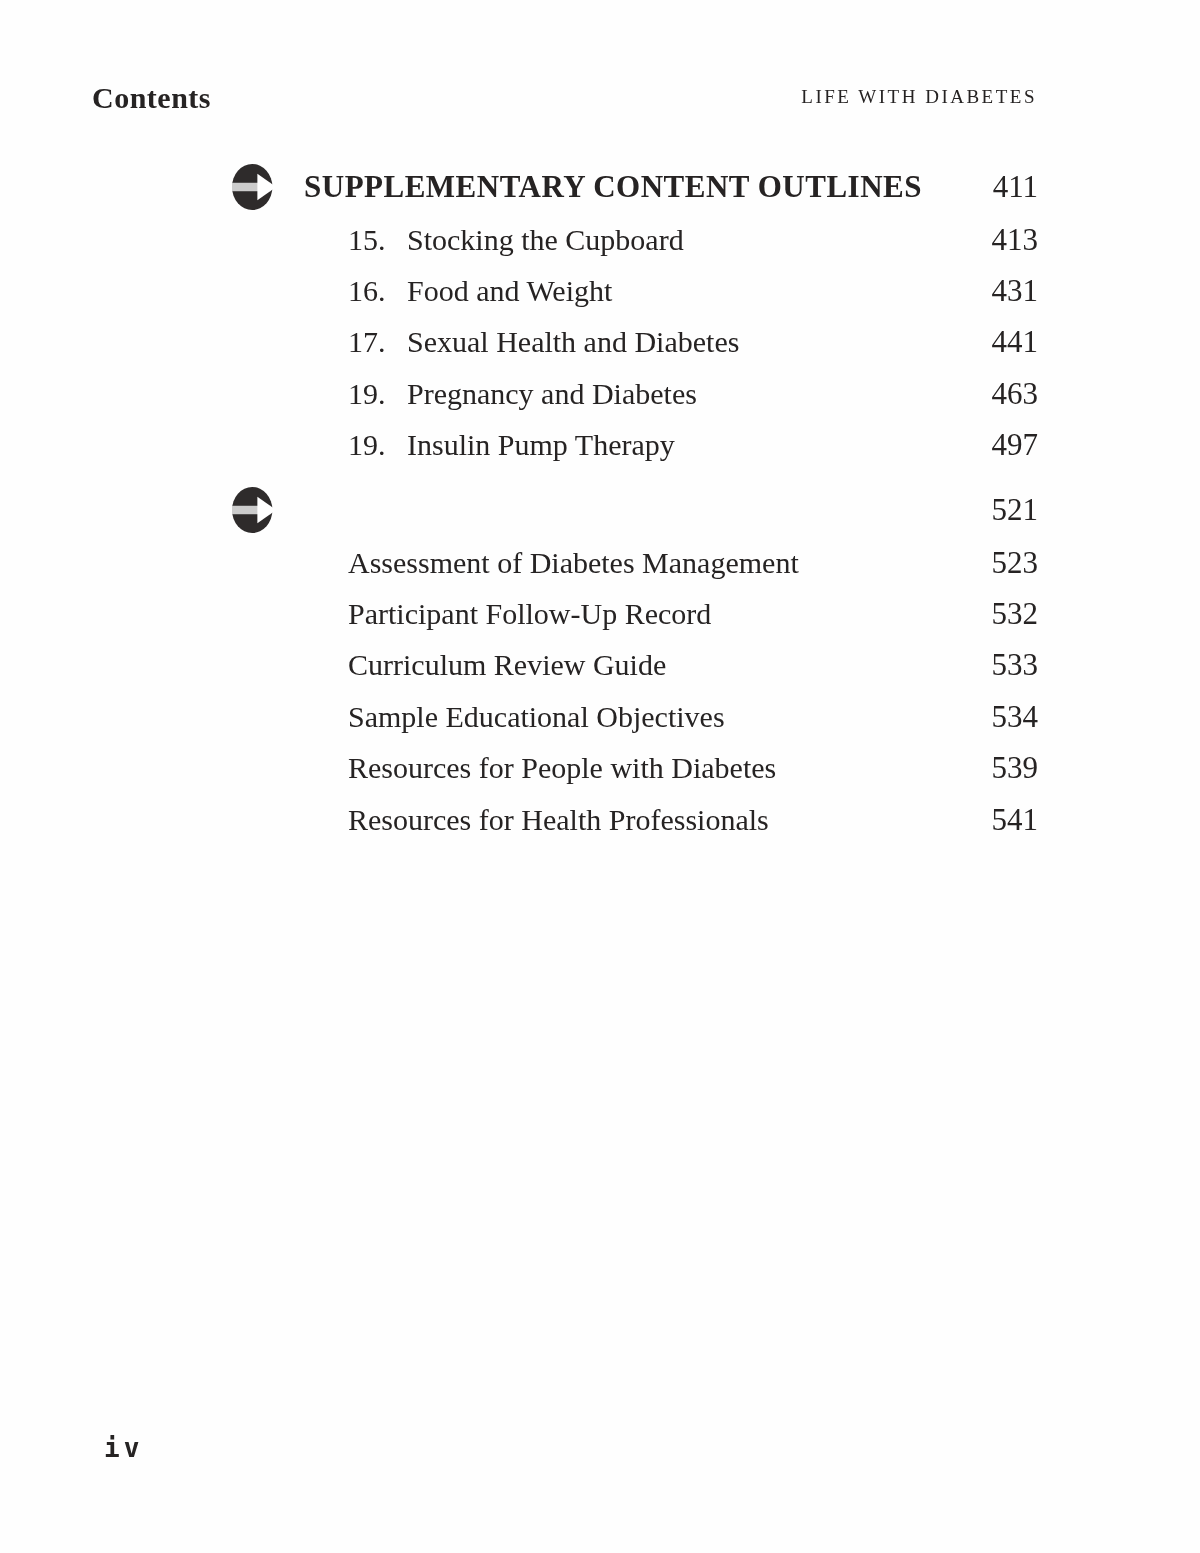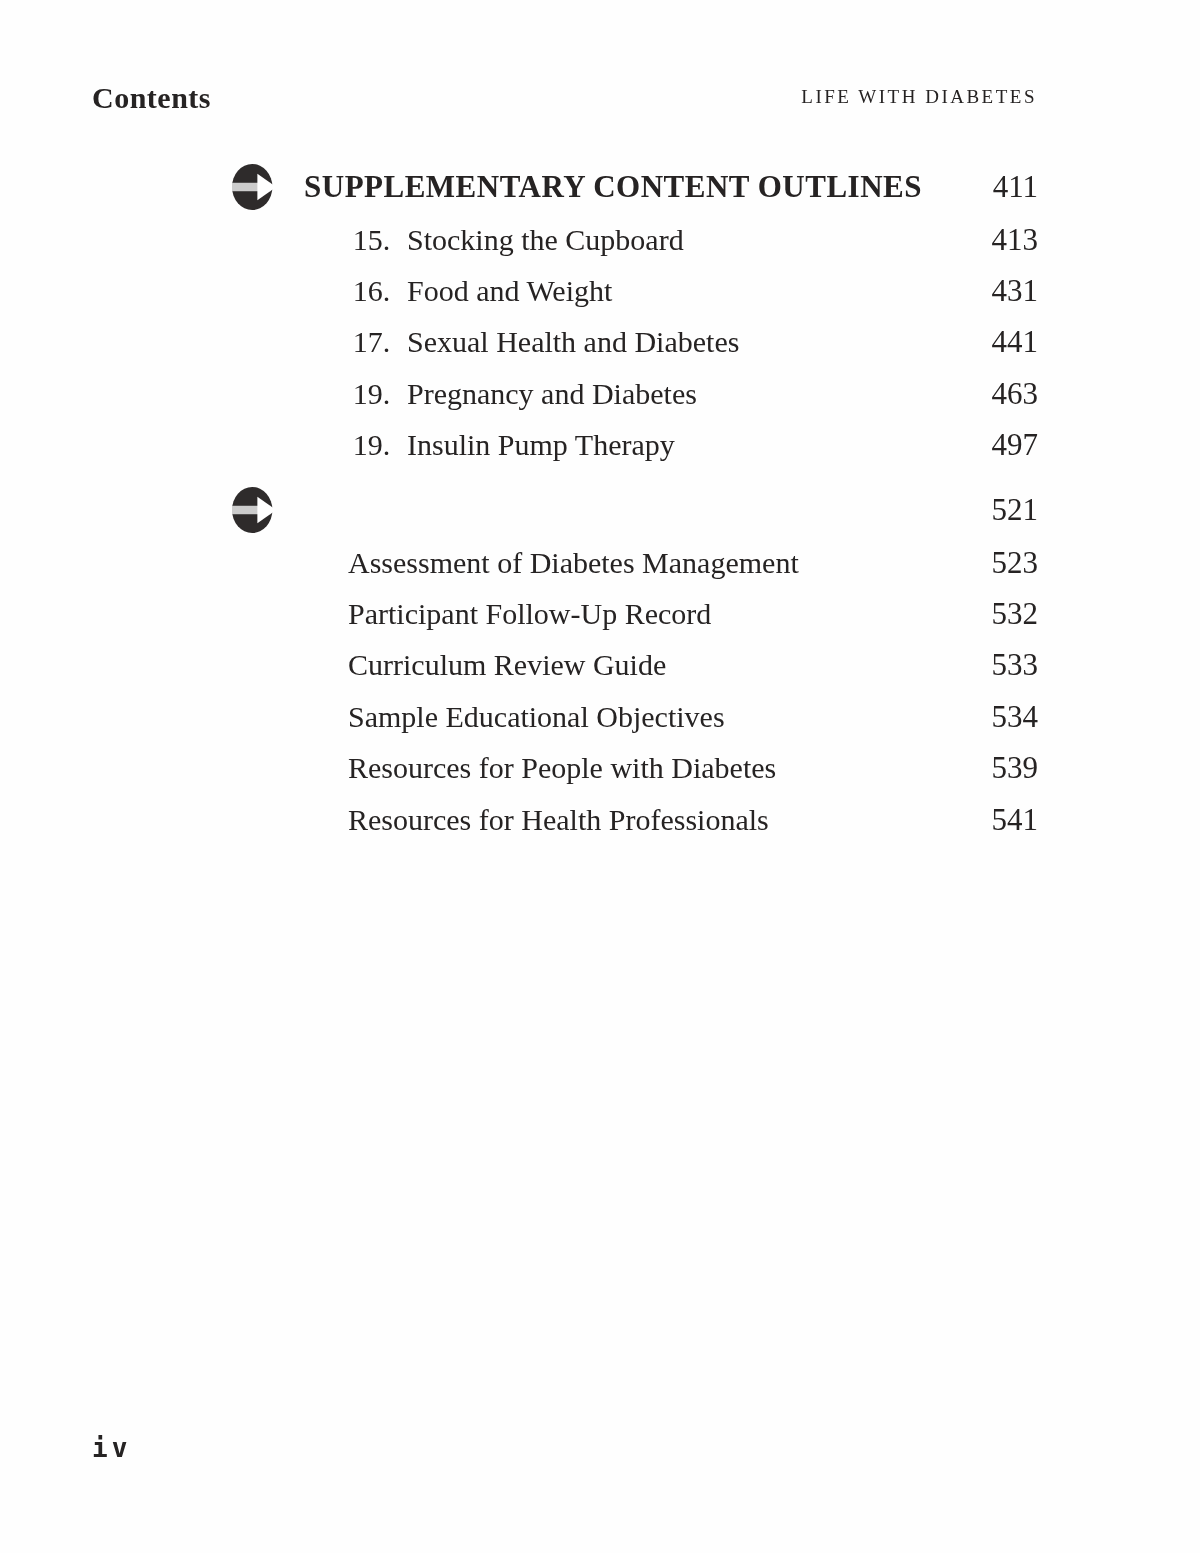--- a/index.html
+++ b/index.html
@@ -8,21 +8,20 @@
     background: #ffffff;
   }
   .page {
     position: relative;
     width: 1200px;
     height: 1553px;
     background: #fefefe;
     color: #262323;
     font-family: "Liberation Serif", "DejaVu Serif", serif;
     overflow: hidden;
-    text-align: center;
   }
   .running-head-left {
     position: absolute;
     left: 92px;
     top: 81px;
     font-size: 30px;
     font-weight: bold;
     letter-spacing: 0.5px;
   }
   .running-head-right {
@@ -75,21 +74,21 @@
   }
   .item .num {
     flex: none;
     width: 47px;
   }
   .item .ititle {
     white-space: nowrap;
   }
   .folio {
     position: absolute;
-    left: 92px;
+    left: 104px;
     top: 1433px;
     font-family: "DejaVu Sans Mono", monospace;
     font-weight: bold;
     font-size: 26px;
     letter-spacing: 4px;
   }
 </style>
 </head>
 <body>
 

